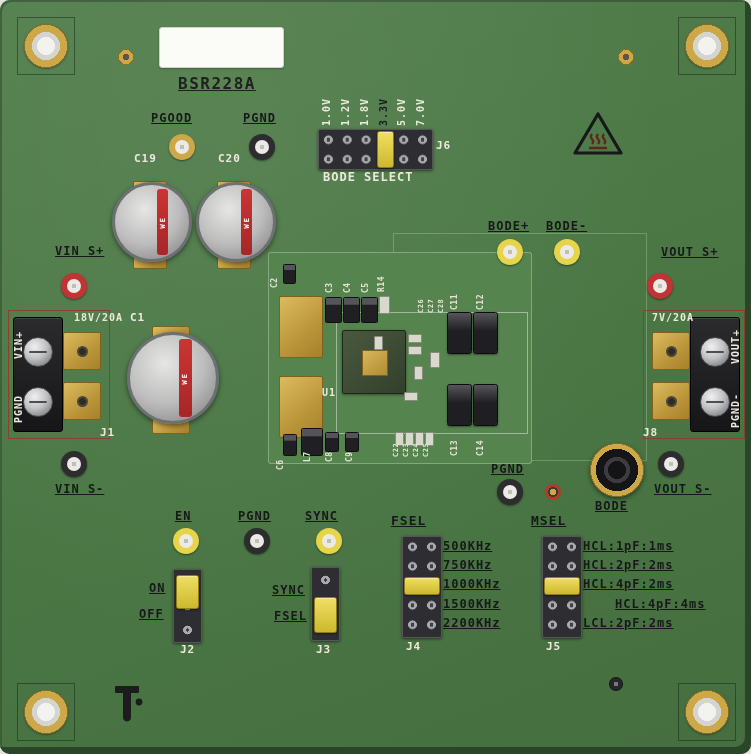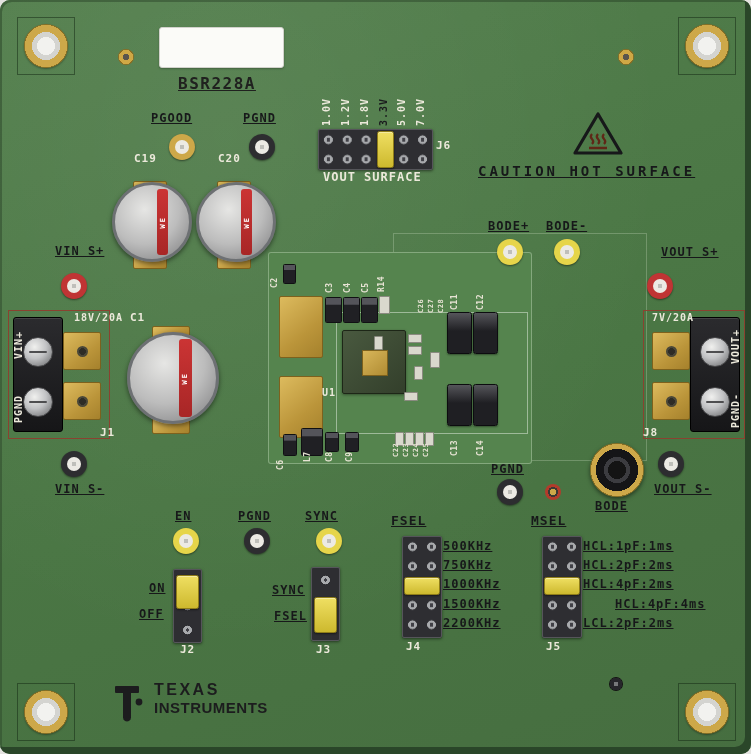--- a/index.html
+++ b/index.html
@@ -131,30 +131,29 @@
 
   <div class="vt" style="left:322px;top:126px">1.0V</div>
   <div class="vt" style="left:341px;top:126px">1.2V</div>
   <div class="vt" style="left:360px;top:126px">1.8V</div>
   <div class="vt opt-dark" style="left:379px;top:126px">3.3V</div>
   <div class="vt" style="left:397px;top:126px">5.0V</div>
   <div class="vt" style="left:416px;top:126px">7.0V</div>
   <div class="hdr" style="left:318px;top:129px;width:113px;height:39px;background-size:18.84px 19.5px"></div>
   <div class="jmp" style="left:377px;top:131px;width:15px;height:35px"></div>
   <div class="lblw" style="left:436px;top:140px">J6</div>
-  <div class="lblw" style="left:323px;top:171px;font-size:12px">VOUT SURFACE</div>
+  <div class="lblw" style="left:323px;top:171px;font-size:12px">BODE SELECT</div>
 
   <svg class="abs" style="left:572px;top:111px;z-index:6" width="52" height="46" viewBox="0 0 52 46">
     <polygon points="26,3 49,42 3,42" fill="none" stroke="#17181a" stroke-width="3.2" stroke-linejoin="round"></polygon>
     <path d="M17,37 h18" stroke="#5f2717" stroke-width="2.6" fill="none"></path>
     <path d="M20,33 q2.5,-2.5 0,-5 q-2.5,-2.5 0,-5" stroke="#5f2717" stroke-width="2.2" fill="none"></path>
     <path d="M26,33 q2.5,-2.5 0,-5 q-2.5,-2.5 0,-5" stroke="#5f2717" stroke-width="2.2" fill="none"></path>
     <path d="M32,33 q2.5,-2.5 0,-5 q-2.5,-2.5 0,-5" stroke="#5f2717" stroke-width="2.2" fill="none"></path>
   </svg>
-  <div class="lbl big" style="left:478px;top:164px">CAUTION HOT SURFACE</div>
 
   <div class="gpad" style="left:133px;top:181px;width:32px;height:12px"></div>
   <div class="gpad" style="left:133px;top:255px;width:32px;height:12px"></div>
   <div class="gpad" style="left:217px;top:181px;width:32px;height:12px"></div>
   <div class="gpad" style="left:217px;top:255px;width:32px;height:12px"></div>
   <div class="lblw" style="left:134px;top:153px">C19</div>
   <div class="lblw" style="left:218px;top:153px">C20</div>
   <div class="cap" style="left:112px;top:182px;width:74px;height:74px">
     <div class="stripe">
           <span>WE</span>
@@ -318,20 +317,16 @@
   <div class="lbl" style="left:583px;top:617px">LCL:2pF:2ms</div>
   <div class="lblw" style="left:546px;top:641px">J5</div>
 
   <div class="tilogo" style="left:112px;top:681px">
     <svg width="34" height="46" viewBox="0 0 34 46">
       <rect x="3" y="5" width="24" height="7" rx="1" fill="#1c1c1e"></rect>
       <rect x="11" y="5" width="8" height="33" rx="1" fill="#1c1c1e"></rect>
       <circle cx="27" cy="21" r="3.4" fill="#1c1c1e"></circle>
       <path d="M11,38 q4,5 8,0 z" fill="#1c1c1e"></path>
     </svg>
-    <div class="words">
-      <span class="l1">TEXAS</span>
-      <span class="l2">INSTRUMENTS</span>
-    </div>
   </div>
 
  </div>
 </div>
 
 </body></html>

